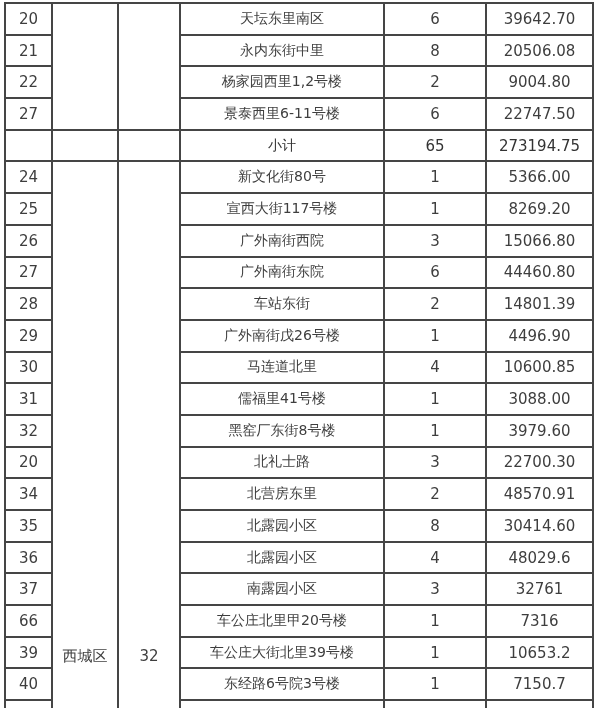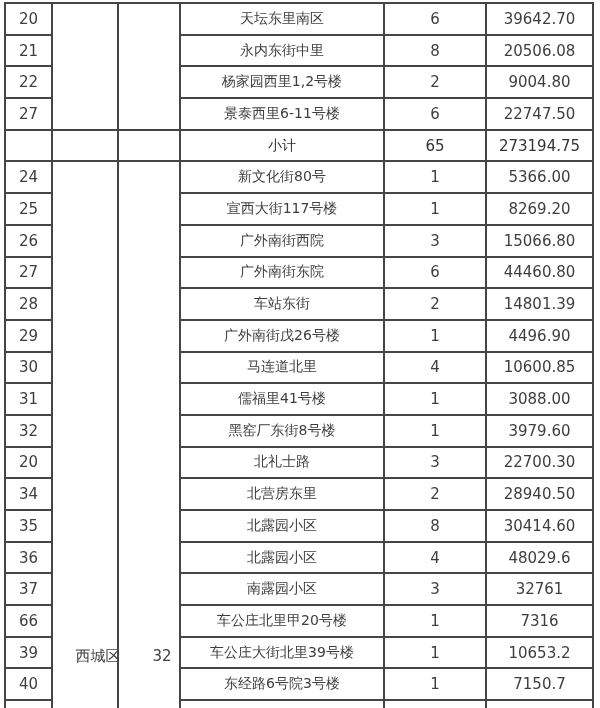--- a/index.html
+++ b/index.html
@@ -41,21 +41,21 @@
   }
   table.report tr.subtotal td {
     font-weight: normal;
     color: var(--bold-color, #333333);
   }
   table.report td.merged {
     position: relative;
   }
   .float-label {
     position: absolute;
-    left: 13px;
+    left: 0;
     width: 100%;
     top: 484px;
     line-height: 20px;
     text-align: center;
     font-size: 15px;
   }
 </style>
 </head>
 <body>
 
@@ -167,21 +167,21 @@
         <tr>
           <td class="num">20</td>
           <td>北礼士路</td>
           <td class="num">3</td>
           <td class="num">22700.30</td>
         </tr>
         <tr>
           <td class="num">34</td>
           <td>北营房东里</td>
           <td class="num">2</td>
-          <td class="num">28940.50</td>
+          <td class="num">48570.91</td>
         </tr>
         <tr>
           <td class="num">35</td>
           <td>北露园小区</td>
           <td class="num">8</td>
           <td class="num">30414.60</td>
         </tr>
         <tr>
           <td class="num">36</td>
           <td>北露园小区</td>

